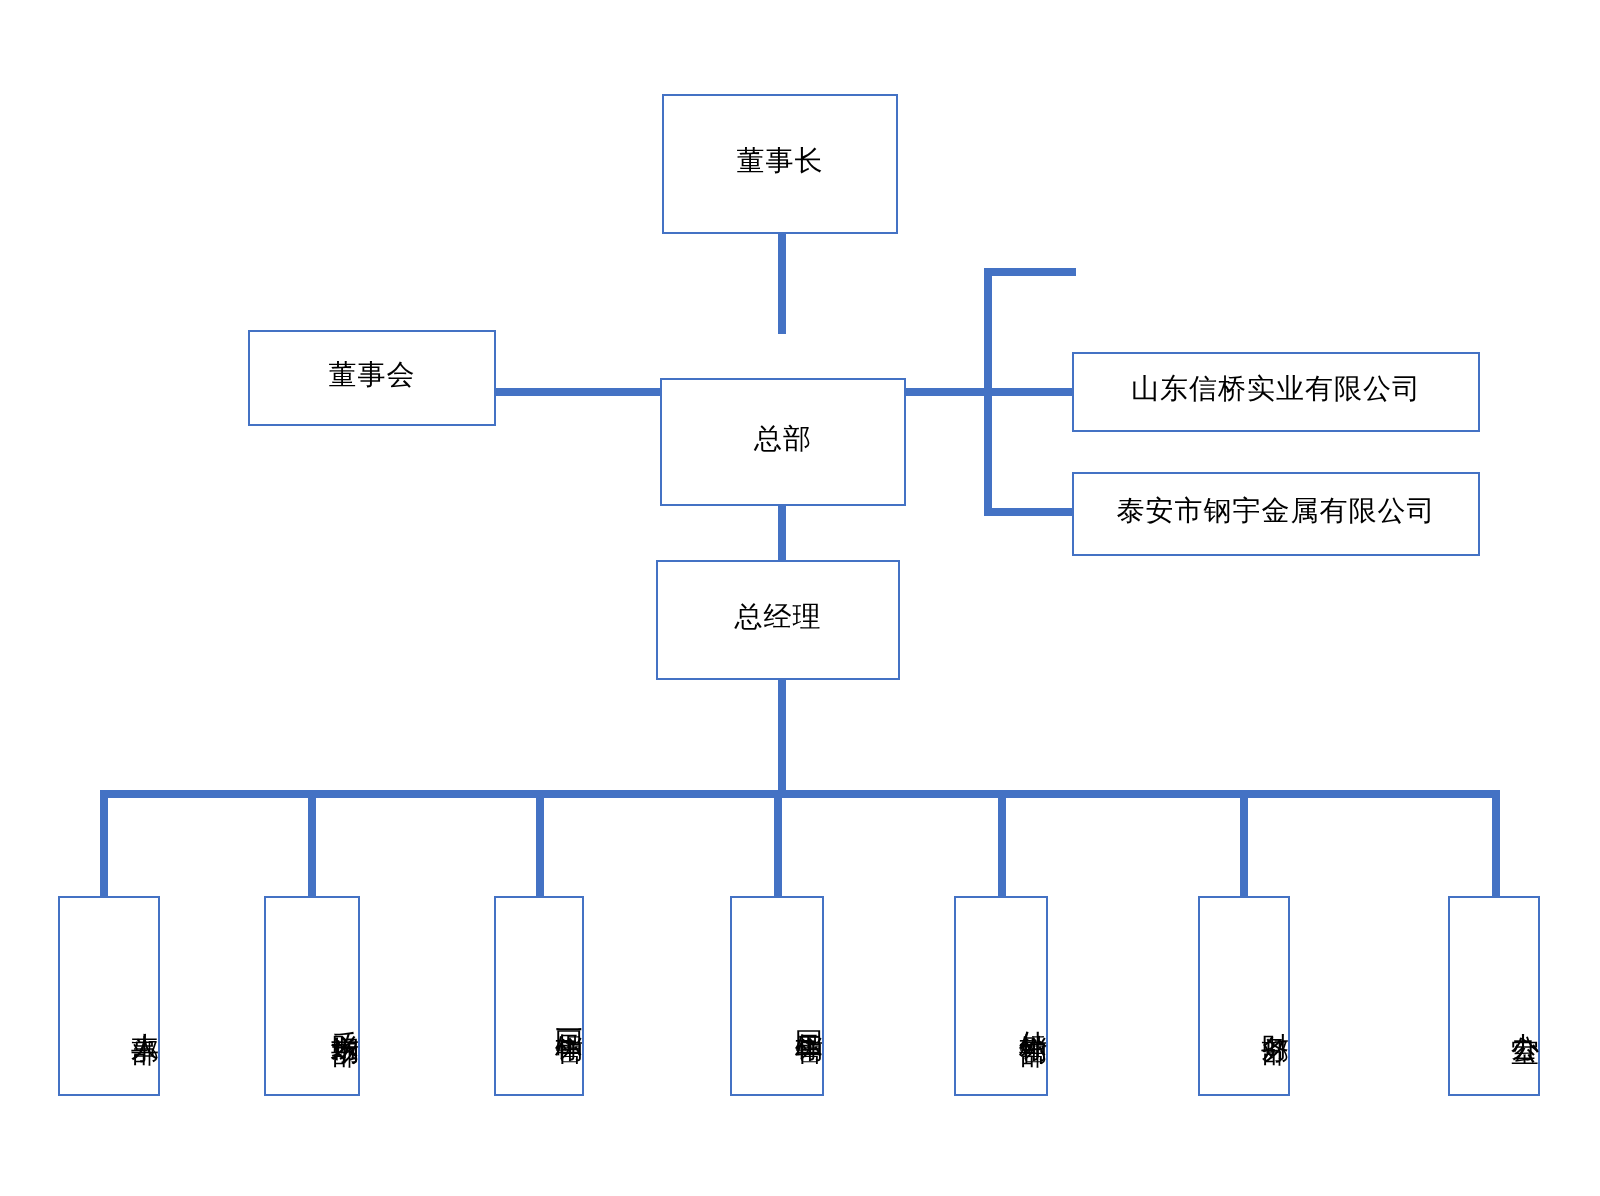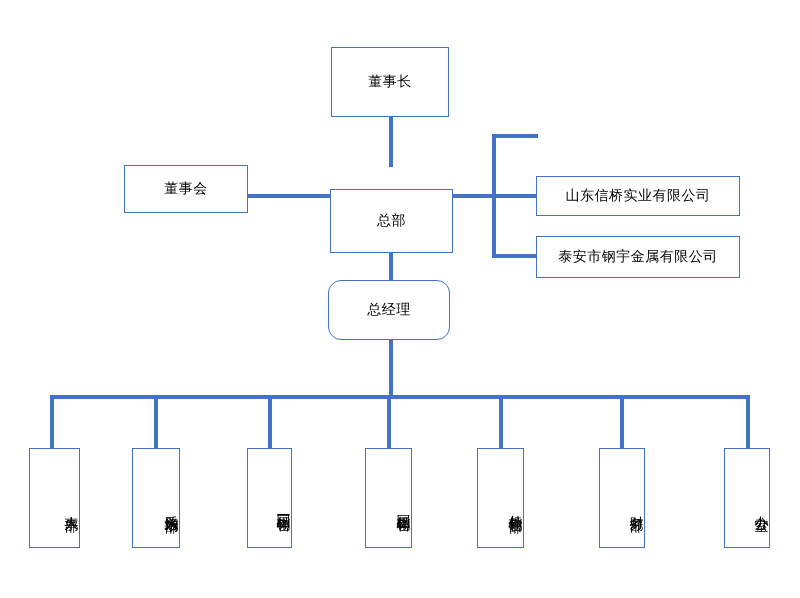--- a/index.html
+++ b/index.html
@@ -92,21 +92,21 @@
   </div>
 
   <div class="node horiz" style="left:124px; top:165px; width:124px; height:48px;">
     <span class="label">董事会</span>
   </div>
 
   <div class="node horiz" style="left:330px; top:165px; width:123px; height:64px;margin-top:24px;">
     <span class="label">总部</span>
   </div>
 
-  <div class="node horiz" style="left:328px; top:280px; width:122px; height:60px;border-radius:13px;">
+  <div class="node horiz" style="left:328px; top:280px; width:122px; height:60px;">
     <span class="label">总经理</span>
   </div>
 
   <div class="node horiz" style="left:536px; top:176px; width:204px; height:40px;">
     <span class="label">山东信桥实业有限公司</span>
   </div>
   <div class="node horiz" style="left:536px; top:236px; width:204px; height:42px;">
     <span class="label">泰安市钢宇金属有限公司</span>
   </div>
 

